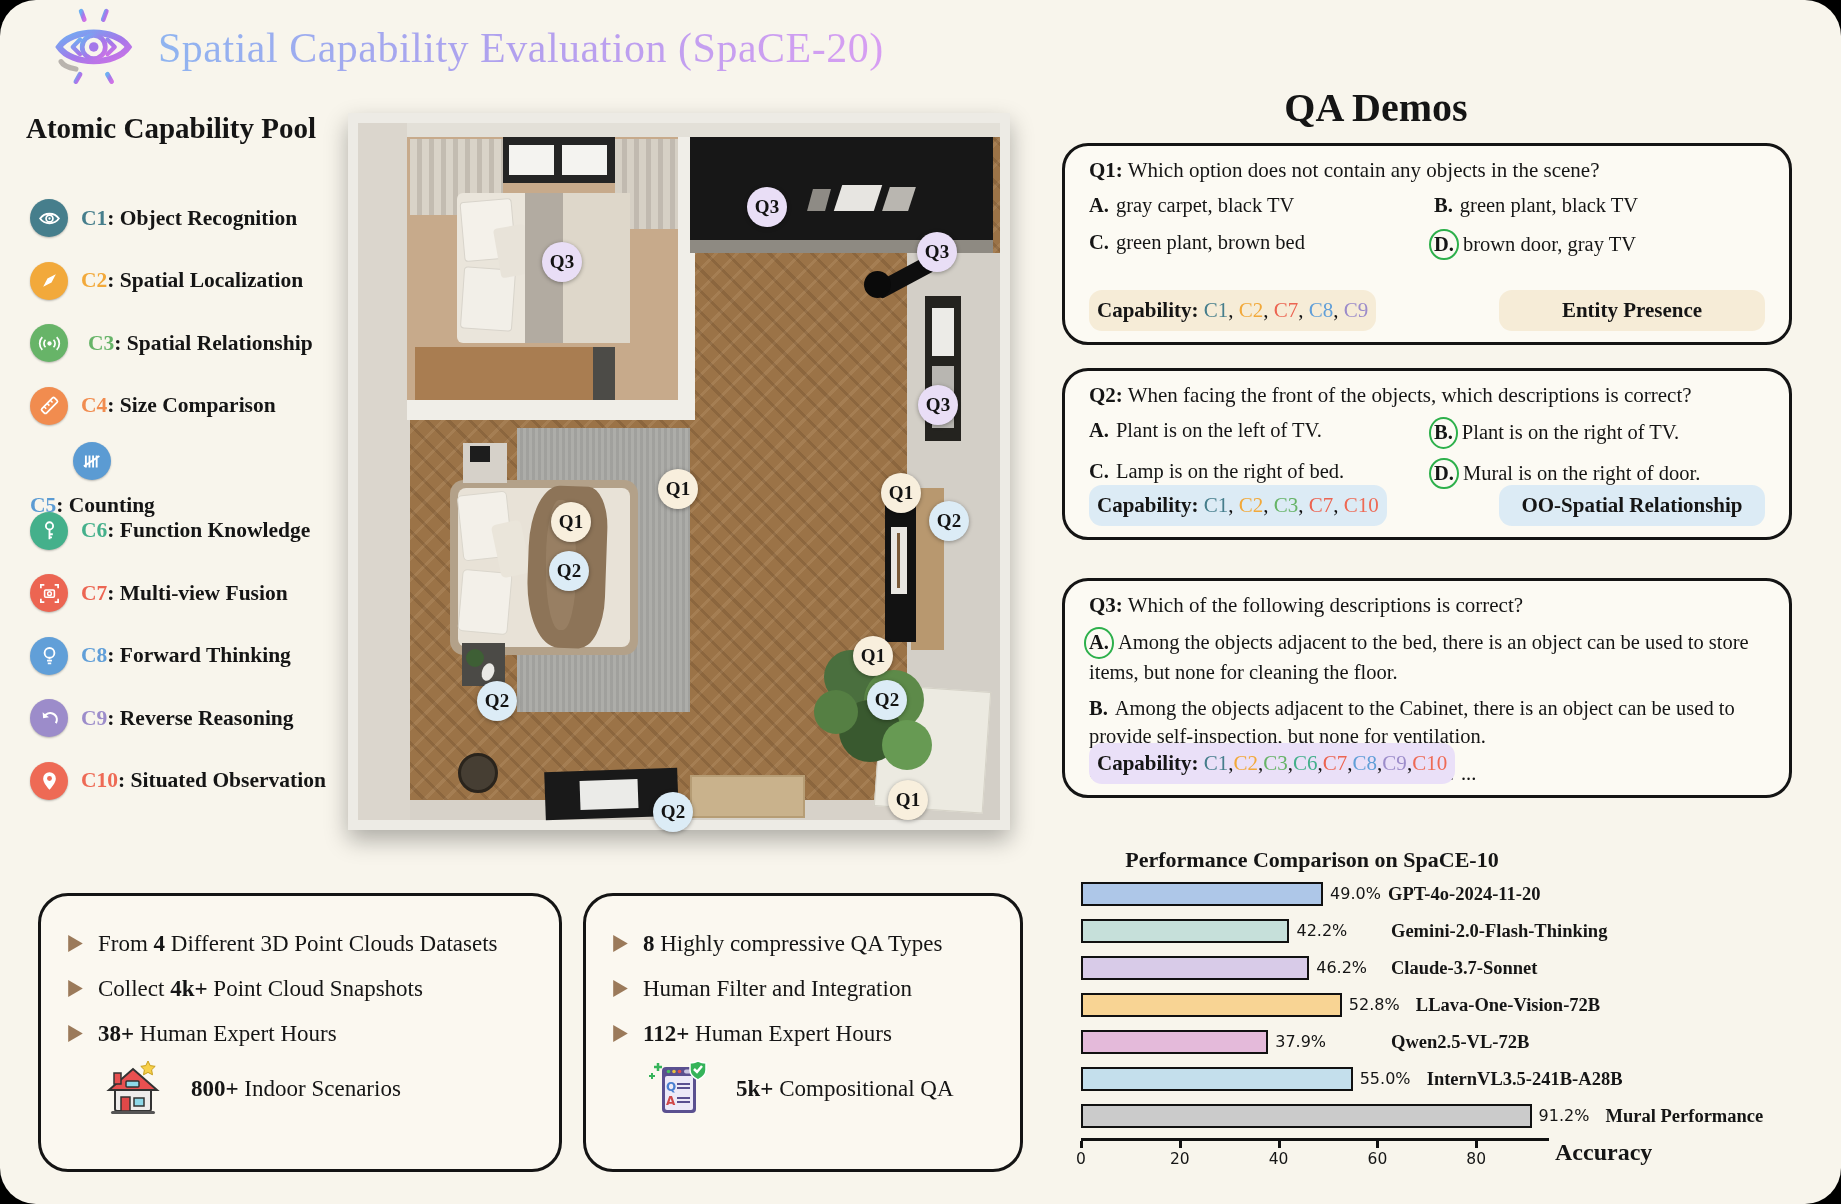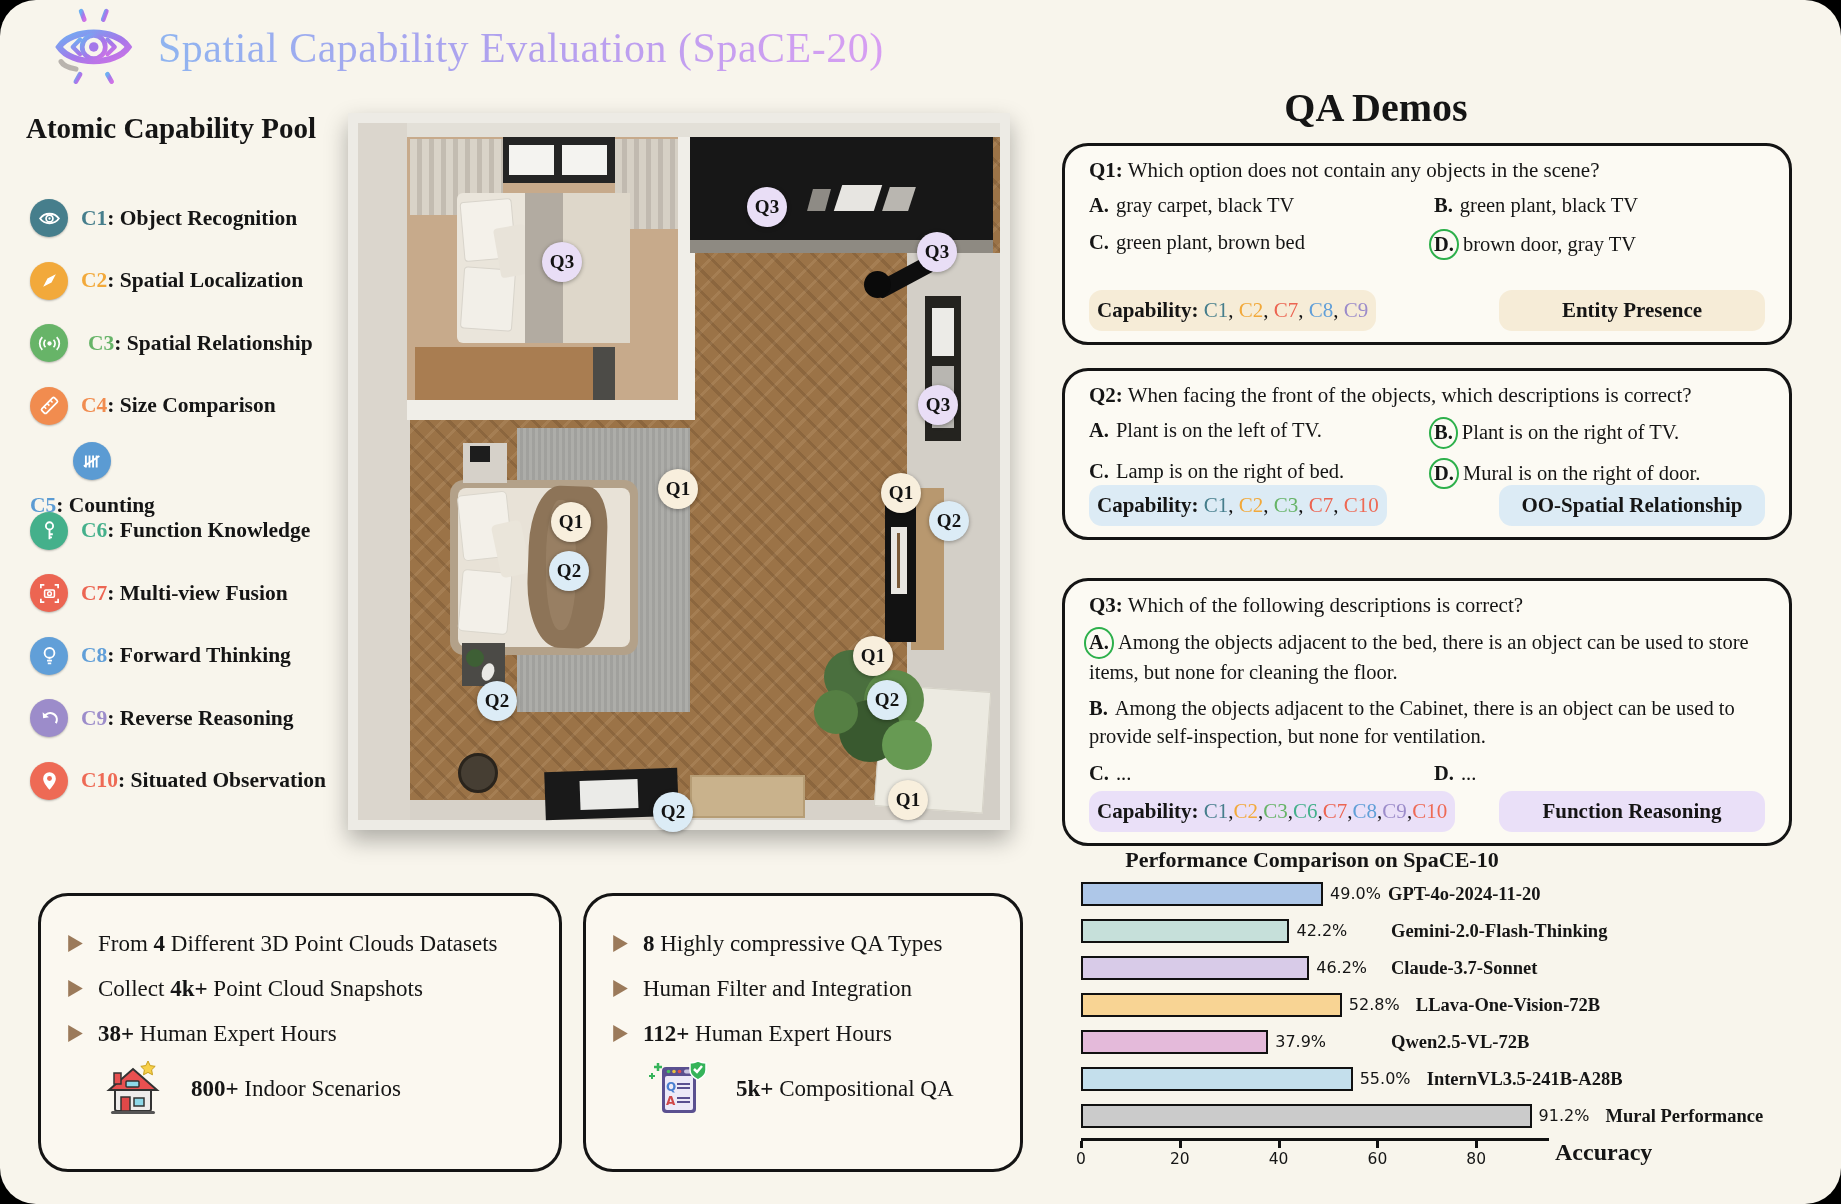--- a/index.html
+++ b/index.html
@@ -312,31 +312,30 @@
           <div class="opt"><span class="opt-key">A.</span>Plant is on the left of TV.</div>
           <div class="opt"><span class="opt-key ok">B.</span>Plant is on the right of TV.</div>
           <div class="opt"><span class="opt-key">C.</span>Lamp is on the right of bed.</div>
           <div class="opt"><span class="opt-key ok">D.</span>Mural is on the right of door.</div>
         </div>
         <div class="qa-pills">
           <span class="pill" style="background: rgb(220, 235, 245);"><b class="lab">Capability:</b> <span class="cap-tag" style="color: rgb(70, 126, 140);">C1</span>, <span class="cap-tag" style="color: rgb(242, 169, 59);">C2</span>, <span class="cap-tag" style="color: rgb(103, 180, 104);">C3</span>, <span class="cap-tag" style="color: rgb(236, 101, 82);">C7</span>, <span class="cap-tag" style="color: rgb(238, 106, 85);">C10</span></span>
           <span class="pill cat" style="background: rgb(220, 235, 245);">OO-Spatial Relationship</span>
         </div>
       </div>
-      <div class="qa-box" style="top: 578px; height: 268px;">
+      <div class="qa-box" style="top: 578px; height: 220px;">
         <div class="qa-title"><b>Q3:</b> Which of the following descriptions is correct?</div>
         <div class="qa-opts">
           <div class="opt wide"><span class="opt-key ok">A.</span>Among the objects adjacent to the bed, there is  an object can be used to store items, but none for cleaning the floor.</div>
           <div class="opt wide"><span class="opt-key">B.</span>Among the objects adjacent to the Cabinet, there is  an object can be used to provide self-inspection, but none for ventilation.</div>
           <div class="opt"><span class="opt-key">C.</span>...</div>
           <div class="opt"><span class="opt-key">D.</span>...</div>
         </div>
         <div class="qa-pills">
           <span class="pill" style="background: rgb(234, 224, 248);"><b class="lab">Capability:</b> <span class="cap-tag" style="color: rgb(70, 126, 140);">C1</span>,<span class="cap-tag" style="color: rgb(242, 169, 59);">C2</span>,<span class="cap-tag" style="color: rgb(103, 180, 104);">C3</span>,<span class="cap-tag" style="color: rgb(68, 176, 139);">C6</span>,<span class="cap-tag" style="color: rgb(236, 101, 82);">C7</span>,<span class="cap-tag" style="color: rgb(97, 159, 216);">C8</span>,<span class="cap-tag" style="color: rgb(156, 140, 202);">C9</span>,<span class="cap-tag" style="color: rgb(238, 106, 85);">C10</span></span>
-          <span class="pill cat" style="background: rgb(234, 224, 248);">Function Reasoning</span>
         </div>
       </div>
     </div>
 
   <div class="fact-box" id="fact-left">
       <div class="fact-row">
         <span class="bullet">
           <svg viewBox="0 0 14 16">
             <polygon points="1,1 13,8 1,15" fill="#9b7a5a"></polygon>
           </svg>

